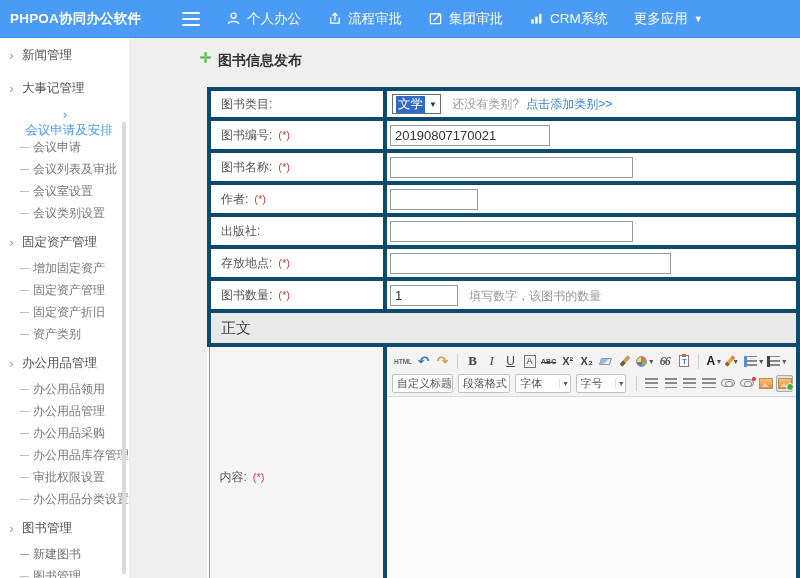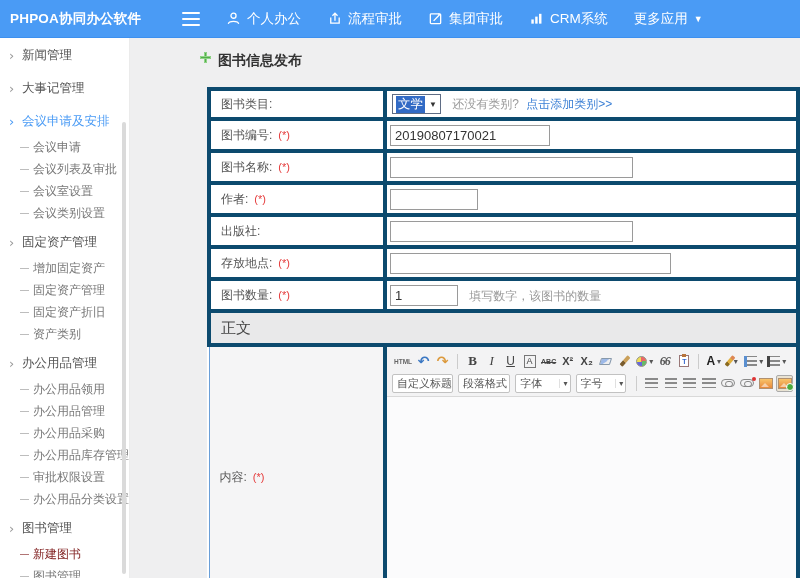--- a/index.html
+++ b/index.html
@@ -19,22 +19,22 @@
   .sidebar { position:absolute; left:0; top:38px; width:130px; bottom:0; background:#fff; border-right:1px solid #ebebeb; }
   .sb-menu { padding-top:3px; }
   .sb-item { display:flex; align-items:center; cursor:pointer; }
   .sb-item.lv1 { height:29px; padding-left:9px; font-size:12.5px; color:#555; }
   .sb-item.lv1 + .sb-item.lv1, .sb-item.lv2 + .sb-item.lv1 { margin-top:4px; }
   .sb-item.lv2 { height:22px; padding-left:20px; font-size:12px; color:#777; }
   .sb-item.lv1 .sb-pre { width:13px; font-size:13px; color:#999; font-family:"DejaVu Sans",sans-serif; }
   .sb-item.lv1 .sb-pre::before { content:"›"; }
   .sb-item.lv2 .sb-pre { width:13px; font-size:9px; color:#999; }
   .sb-item.lv2 .sb-pre::before { content:"—"; }
-  .sb-item.lv1.active, .sb-item.lv1.active .sb-pre { color:#4a9bf5; }
-  .sb-item.lv2.active, .sb-item.lv2.active .sb-pre { color:#7f1d1d; }
+  .sb-item.lv1.active, .sb-item.lv1.active .sb-pre { color:#4a9bf5;flex-direction:column; }
+  .sb-item.lv2.active, .sb-item.lv2.active .sb-pre { color:#737373; }
   .sb-scrollbar { position:absolute; right:3px; top:84px; bottom:4px; width:4px; background:#dadada; border-radius:2px; cursor:pointer; }
 
   
   .main { position:absolute; left:131px; top:38px; right:0; bottom:0; background:#efeff0; }
   .page-title { display:flex; margin:14px 0 13px 69px; height:22px; }
   .plus-icon { position:relative; width:11px; height:11px; margin-right:7px; }
   .plus-icon i { position:absolute; background:#54ae4b; border-radius:1px; box-shadow:0 0 0 1px #8fd487 inset; }
   .plus-icon i:nth-child(1){ left:4px; top:0; width:3px; height:11px; }
   .plus-icon i:nth-child(2){ left:0; top:4px; width:11px; height:3px; }
   .title-text { font-size:14px; font-weight:bold; color:#333; }

